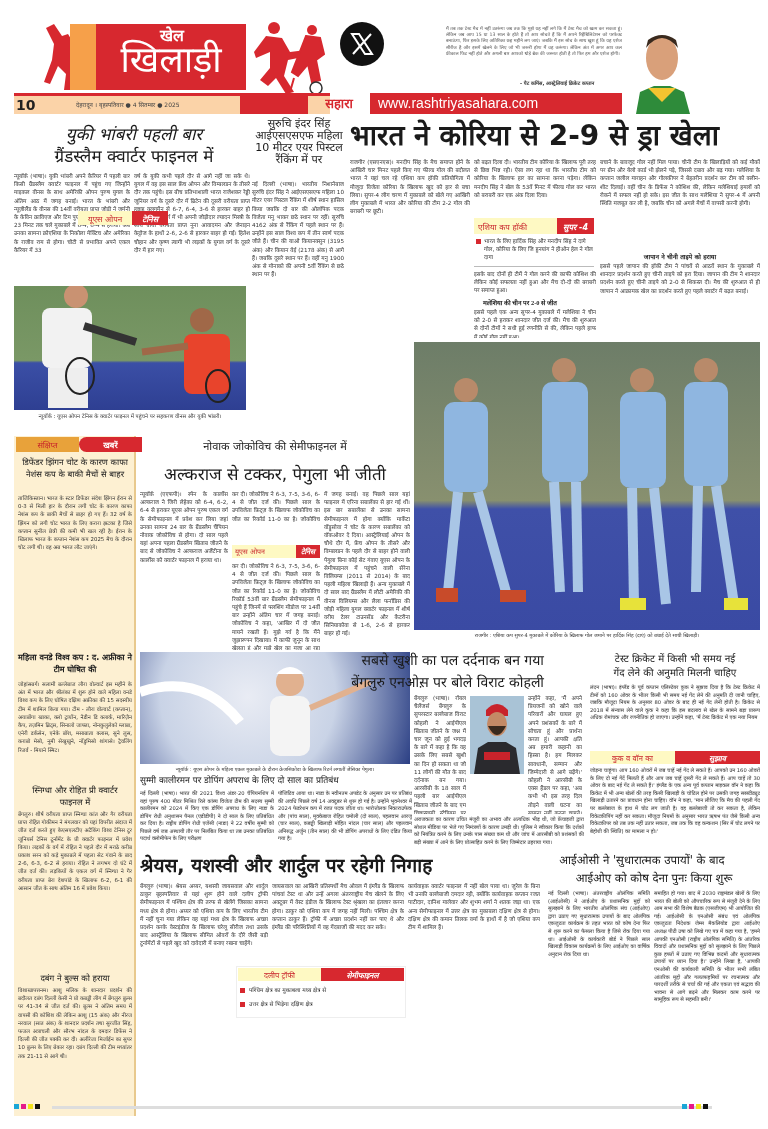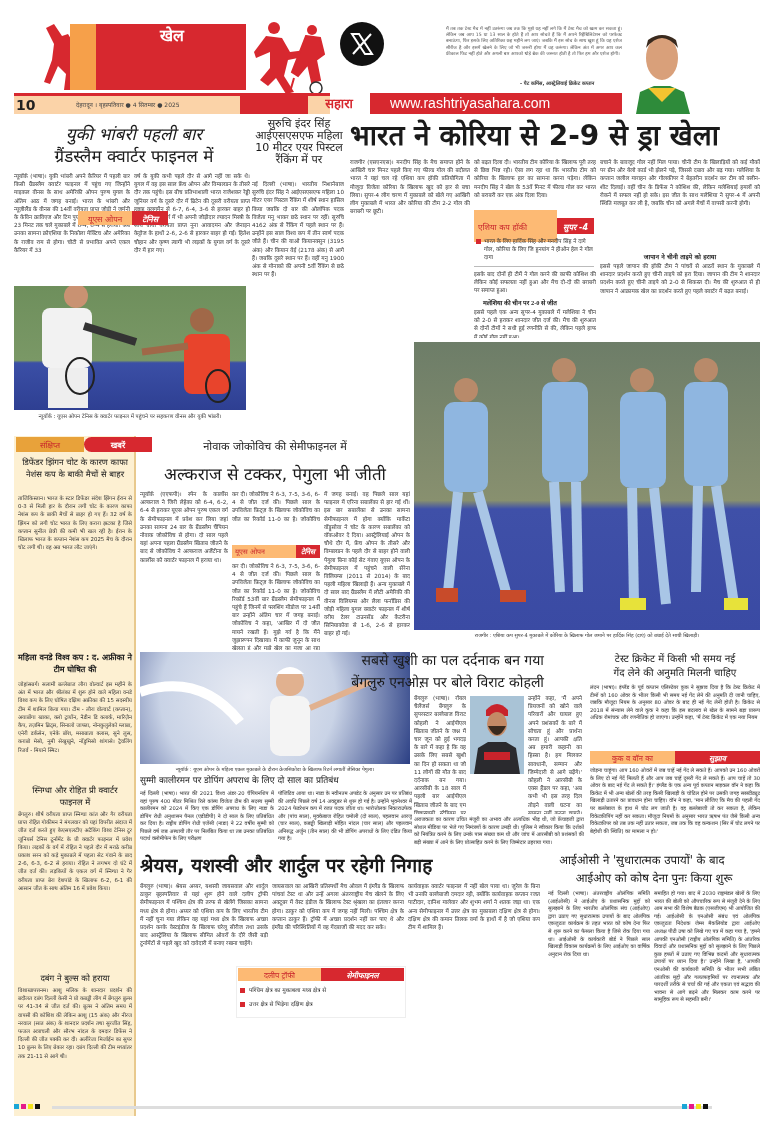--- a/index.html
+++ b/index.html
@@ -3,34 +3,35 @@
 <meta charset="utf-8">
 <style>
 *{box-sizing:border-box;margin:0;padding:0}
 body{width:768px;height:1129px;background:#fff;font-family:"DejaVu Serif",serif;color:#222;position:relative;overflow:hidden}
 .abs{position:absolute}
 .red{background:#d7282f}
 .body-text{font-size:5.6px;line-height:8.2px;color:#333;text-align:justify;font-family:"DejaVu Sans",sans-serif}
 .head{font-family:"DejaVu Sans",sans-serif;color:#1a1a1a;text-align:center;font-weight:normal}
 .caption{font-size:5.4px;color:#333;font-family:"DejaVu Sans",sans-serif;text-align:center}
 .tag{display:flex;height:16px;font-family:"DejaVu Sans",sans-serif;font-size:10px;align-items:center}
-.tag .l{background:#fdba74;color:#c8232b;padding:0 10px;height:100%;display:flex;align-items:center}
+.tag .l{background:#fef9c3;color:#c8232b;padding:0 10px;height:100%;display:flex;align-items:center}
 .tag .r{background:#d7282f;color:#fff;font-style:italic;font-weight:bold;padding:0 10px;height:100%;display:flex;align-items:center}
 .photo{overflow:hidden}
 </style>
 </head>
 <body>
 
 <div class="abs" style="left:14px;top:18px;width:310px;height:80px;">
   <svg class="abs" style="left:26px;top:4px" width="44" height="70" viewBox="0 0 44 70">
     <path d="M6 6 L14 2 L22 14 L28 12 L34 22 L30 34 L36 50 L32 68 L24 68 L26 52 L18 44 L10 62 L4 60 L12 38 L14 22 Z" fill="#d7282f"></path>
   </svg>
   <div class="abs" style="left:56px;top:6px;width:30px;height:66px;background:#f6a04a"></div>
   <div class="abs red" style="left:82px;top:6px;width:150px;height:66px;"></div>
   <div class="abs" style="left:118px;top:6px;width:80px;text-align:center;font-family:'DejaVu Sans',sans-serif;font-size:16px;color:#fff;font-weight:bold">खेल</div>
+  <div class="abs" style="left:90px;top:20px;width:134px;text-align:center;font-family:'DejaVu Sans',sans-serif;font-size:36px;line-height:44px;color:#fff">खिलाड़ी</div>
   <svg class="abs" style="left:236px;top:2px" width="80" height="78" viewBox="0 0 80 78">
     <circle cx="24" cy="8" r="6" fill="#d7282f"></circle>
     <path d="M16 16 L32 18 L40 32 L56 30 L58 36 L38 40 L34 56 L44 72 L36 74 L26 58 L18 66 L10 60 L20 48 L20 32 L6 38 L4 32 Z" fill="#d7282f"></path>
     <circle cx="62" cy="10" r="5" fill="#d7282f"></circle>
     <path d="M56 16 L70 18 L74 34 L66 40 L70 60 L62 62 L58 44 L48 56 L42 52 Z M44 58 L40 72" fill="#d7282f" stroke="#d7282f" stroke-width="2"></path>
     <circle cx="66" cy="68" r="6" fill="#fff" stroke="#333" stroke-width="1.5"></circle>
   </svg>
 </div>
 <div class="abs" style="left:340px;top:22px;width:44px;height:44px;border-radius:50%;background:#111;display:flex;align-items:center;justify-content:center">
   <svg width="26" height="26" viewBox="0 0 26 26">
@@ -38,21 +39,21 @@
       <path d="M22 3 L4 23" stroke="#fff" stroke-width="2"></path>
     </svg>
 </div>
 
 <div class="abs" style="left:14px;top:93px;width:316px;height:21px;background:#fbd3a8;border-top:3px solid #d7282f;"></div>
 <div class="abs red" style="left:240px;top:93px;width:68px;height:21px"></div>
 <div class="abs" style="left:16px;top:97px;font-family:'DejaVu Sans',sans-serif;font-size:14px;font-weight:bold;color:#222">10</div>
 <div class="abs" style="left:76px;top:101px;font-family:'DejaVu Sans',sans-serif;font-size:6px;color:#444">देहरादून । बृहस्पतिवार ● 4 सितम्बर ● 2025</div>
 <div class="abs" style="left:308px;top:94px;width:62px;height:20px;font-family:'DejaVu Sans',sans-serif;font-size:13px;font-weight:bold;color:#d7282f;text-align:center;line-height:20px">सहारा</div>
 <div class="abs red" style="left:370px;top:93px;width:252px;height:21px"></div>
-<div class="abs" style="left:390px;top:95px;font-family:'Liberation Sans',sans-serif;font-size:14px;color:#fff">www.rashtriyasahara.com</div>
+<div class="abs" style="left:378px;top:95px;font-family:'Liberation Sans',sans-serif;font-size:14px;color:#fff">www.rashtriyasahara.com</div>
 
 <div class="abs" style="left:446px;top:26px;width:176px;height:50px;font-size:4.6px;line-height:6.2px;color:#555;font-family:'DejaVu Sans',sans-serif;overflow:hidden;text-align:justify">मैं तब तक टेस्ट मैच में नहीं उतरूंगा जब तक कि मुझे यह नहीं लगे कि मैं टेस्ट मैच को खत्म कर सकता हूं। लेकिन जब आप 15 या 13 साल के होते हैं तो आप सोचते हैं कि मैं अपने रिहैबिलिटेशन को परफेक्ट बनाऊंगा, फिर इसके लिए अतिरिक्त छह महीने लग जाएं। जबकि मैं इस सोच के साथ खुश हूं कि यह एशेज सीरीज है और इसमें खेलने के लिए जो भी जरूरी होगा मैं वह करूंगा। लेकिन अंत में अगर आप कल फ्रीकाल फिट नहीं होते और अगली बार आपको थोड़े ब्रेक की जरूरत होती है तो फिर हम और एशेज होगी।</div>
 <div class="abs" style="left:520px;top:80px;font-size:5px;color:#333;font-family:'DejaVu Sans',sans-serif;font-weight:bold">- पैट कमिंस, आस्ट्रेलियाई क्रिकेट कप्तान</div>
 <div class="abs photo" style="left:628px;top:24px;width:68px;height:90px;">
   <svg width="68" height="90" viewBox="0 0 68 90">
       <path d="M8 90 L12 68 L26 62 L42 62 L56 68 L62 90 Z" fill="#2e8b3a"></path>
       <path d="M20 64 L34 78 L48 64" fill="#f4c430"></path>
       <ellipse cx="34" cy="34" rx="16" ry="22" fill="#d9a07a"></ellipse>
       <path d="M18 24 Q34 4 50 24 L48 16 Q34 6 20 16 Z" fill="#3a2a1e"></path>
     </svg>
@@ -81,21 +82,21 @@
 </div>
 <div class="abs caption" style="left:14px;top:412px;width:232px;">न्यूयॉर्क : यूएस ओपन टेनिस के क्वार्टर फाइनल में पहुंचने पर सहकरण वीनस और युकी भांबरी।</div>
 
 <div class="abs head" style="left:252px;top:118px;width:94px;font-size:11px;line-height:12px">सुरुचि इंदर सिंह आईएसएसएफ महिला 10 मीटर एयर पिस्टल रैंकिंग में पर</div>
 <div class="abs body-text" style="left:252px;top:180px;width:92px;height:236px;overflow:hidden">नई दिल्ली (भाषा)। भारतीय निशानेबाज सुरुचि इंदर सिंह ने आईएसएसएफ महिला 10 मीटर एयर पिस्टल रैंकिंग में शीर्ष स्थान हासिल किया जबकि दो बार की ओलंपिक पदक विजेता मनु भाकर छठे स्थान पर रहीं। सुरुचि 4162 अंक से रैंकिंग में पहले स्थान पर हैं। उन्होंने इस साल विश्व कप में तीन स्वर्ण पदक जीते हैं। चीन की याओ कियानक्सुन (3195 अंक) और कियान वेई (2178 अंक) से आगे हैं। जबकि दूसरे स्थान पर हैं। वहीं मनु 1900 अंक से मोनाको की अपनी 5वीं रैंकिंग से छठे स्थान पर हैं।</div>
 
 <div class="abs head" style="left:350px;top:115px;width:410px;font-size:28px;font-weight:bold;text-align:left">भारत ने कोरिया से 2-9 से ड्रा खेला</div>
 <div class="abs body-text" style="left:350px;top:158px;width:120px;height:262px;overflow:hidden">राजगीर (एसएनएस)। मनदीप सिंह के मैच समाप्त होने के आखिरी चार मिनट पहले किए गए फील्ड गोल की बदौलत भारत ने यहां चल रहे एशिया कप हॉकी प्रतियोगिता में मौजूदा विजेता कोरिया के खिलाफ खुद को हार से बचा लिया। सुपर-4 लीग चरण में मुकाबले को खेले गए आखिरी लीग मुकाबले में भारत और कोरिया की टीम 2-2 गोल की बराबरी पर छूटी।</div>
 <div class="abs body-text" style="left:474px;top:158px;width:122px;height:60px;overflow:hidden">को बढ़त दिला दी। भारतीय टीम कोरिया के खिलाफ पूरी तरह से छिन्न भिन्न रही। ऐसा लग रहा था कि भारतीय टीम को कोरिया के खिलाफ हार का सामना करना पड़ेगा। लेकिन मनदीप सिंह ने खेल के 53वें मिनट में फील्ड गोल कर भारत को बराबरी कर एक अंक दिला दिया।</div>
 <div class="abs tag" style="left:474px;top:218px;width:120px;font-size:8px">
-  <span class="l" style="flex:1;padding:16px 4px">एशिया कप हॉकी</span>
+  <span class="l" style="flex:1;padding:0 4px">एशिया कप हॉकी</span>
   <span class="r" style="padding:0 6px">सुपर -4</span>
 </div>
 <div class="abs" style="left:476px;top:237px;width:118px;font-family:'DejaVu Sans',sans-serif;font-size:5.6px;line-height:8px;color:#333;display:flex;gap:3px">
   <span style="width:5px;height:5px;background:#d7282f;flex:none;margin-top:2px"></span>
   <span>भारत के लिए हार्दिक सिंह और मनदीप सिंह ने दागे गोल, कोरिया के लिए जि हुनयांग ने हीओन हेल ने गोल दागा</span>
 </div>
 <div class="abs" style="left:474px;top:266px;width:120px;border-top:1px solid #bbb"></div>
 <div class="abs body-text" style="left:474px;top:270px;width:122px;height:26px;overflow:hidden">इसके बाद दोनों ही टीमें ने गोल करने की काफी कोशिश की लेकिन कोई सफलता नहीं हुआ और मैच दो-दो की बराबरी पर समाप्त हुआ।</div>
 <div class="abs" style="left:459px;top:298px;width:122px;font-family:Liberation Serif, serif;font-size:6.4px;font-weight:bold;text-align:center">मलेशिया की चीन पर 2-0 से जीत</div>
 <div class="abs body-text" style="left:474px;top:308px;width:122px;height:30px;overflow:hidden">इससे पहले एक अन्य सुपर-4 मुकाबले में मलेशिया ने चीन को 2-0 से हराकर शानदार जीत दर्ज की। मैच की शुरुआत से दोनों टीमों ने सधी हुई रणनीति से की, लेकिन पहले हाफ में कोई गोल नहीं हुआ।</div>
@@ -132,21 +133,21 @@
       </g>
     <g fill="#c84b2a">
         <rect x="22" y="246" width="22" height="14"></rect>
         <rect x="86" y="248" width="26" height="12"></rect>
       </g>
   </svg>
 </div>
 <div class="abs caption" style="left:414px;top:632px;width:346px;font-size:5px">राजगीर : एशिया कप सुपर-4 मुकाबले में कोरिया के खिलाफ गोल जमाने पर हार्दिक सिंह (दाएं) को बधाई देते साथी खिलाड़ी।</div>
 
 <div class="abs" style="left:14px;top:436px;width:122px;height:680px;background:#fdf0d2;border-right:2px solid #e8c98e"></div>
-<div class="abs tag" style="left:16px;top:437px;width:136px;height:15px;font-size:8px">
+<div class="abs tag" style="left:16px;top:437px;width:126px;height:15px;font-size:8px">
   <span class="l" style="flex:1;justify-content:center;background:#e8a23a;color:#c8232b">संक्षिप्त</span>
   <span class="r" style="flex:1;justify-content:center;font-style:normal;border-radius:8px 0 0 8px">खबरें</span>
 </div>
 <div class="abs head" style="left:22px;top:456px;width:106px;font-size:8.4px;line-height:12px">डिफेंडर झिंगन चोट के कारण काफा नेशंस कप के बाकी मैचों से बाहर</div>
 <div class="abs body-text" style="left:18px;top:494px;width:114px;height:156px;overflow:hidden;font-size:5.4px">ताजिकिस्तान। भारत के स्टार डिफेंडर संदेश झिंगन ईरान से 0-3 से मिली हार के दौरान लगी चोट के कारण काफा नेशंस कप के बाकी मैचों से बाहर हो गए हैं। 32 वर्ष के झिंगन को लगी चोट भारत के लिए करारा झटका है जिसे कप्तान सुनील छेत्री की कमी भी खल रही है। ईरान के खिलाफ भारत के कप्तान नेशंस कप 2025 मैच के दौरान चोट लगी थी। वह अब भारत लौट जाएंगे।</div>
 <div class="abs head" style="left:18px;top:652px;width:114px;font-size:8px;line-height:12px;font-weight:bold">महिला वनडे विश्व कप : द. अफ्रीका ने टीम घोषित की</div>
 <div class="abs body-text" style="left:18px;top:680px;width:114px;height:102px;overflow:hidden;font-size:5.4px">जोहांसबर्ग। सलामी बल्लेबाज लौरा वोल्वार्ट इस महीने के अंत में भारत और श्रीलंका में शुरू होने वाले महिला वनडे विश्व कप के लिए घोषित दक्षिण अफ्रीका की 15 सदस्यीय टीम में शामिल किया गया। टीम - लौरा वोल्वार्ट (कप्तान), अयाबोंगा खाका, क्लो ट्रायॉन, नैडीन डि क्लार्क, मारिज़ैन कैप, तज़मिन ब्रिट्स, सिनालो जाफ्ता, नोनकुलुलेको म्लाबा, एनेरी डर्कसेन, एनेके बॉश, मसाबाता क्लास, सुने लुस, कराबो मेसो, नूमी सेखुखुने, नोंडुमिसो शांगासे। ट्रैवलिंग रिजर्व - मियाने स्मिट।</div>
 <div class="abs head" style="left:22px;top:784px;width:106px;font-size:8.4px;line-height:12px">स्निग्धा और रोहित प्री क्वार्टर फाइनल में</div>
 <div class="abs body-text" style="left:18px;top:810px;width:114px;height:160px;overflow:hidden;font-size:5.4px">बेंगलुरु। शीर्ष वरीयता प्राप्त स्निग्धा कांत और गैर वरीयता प्राप्त रोहित गोकीमन ने मंगलवार को यहां विपरीत अंदाज में जीत दर्ज करते हुए केएसएलटीए अटैकिंग विश्व टेनिस टूर जूनियर्स टेनिस टूर्नामेंट के प्री क्वार्टर फाइनल में प्रवेश किया। लड़कों के वर्ग में रोहित ने पहले दौर में मराठे करीब प्रकाश सरन को कड़े मुकाबले में पहला सेट गंवाने के बाद 2-6, 6-3, 6-2 से हराया। रोहित ने लगभग दो घंटे में जीत दर्ज की। लड़कियों के एकल वर्ग में स्निग्धा ने गैर वरीयता प्राप्त बेरा देशपांडे के खिलाफ 6-2, 6-1 की आसान जीत के साथ अंतिम 16 में प्रवेश किया।</div>
 <div class="abs head" style="left:18px;top:972px;width:114px;font-size:8.4px;line-height:12px">दबंग ने बुल्स को हराया</div>

